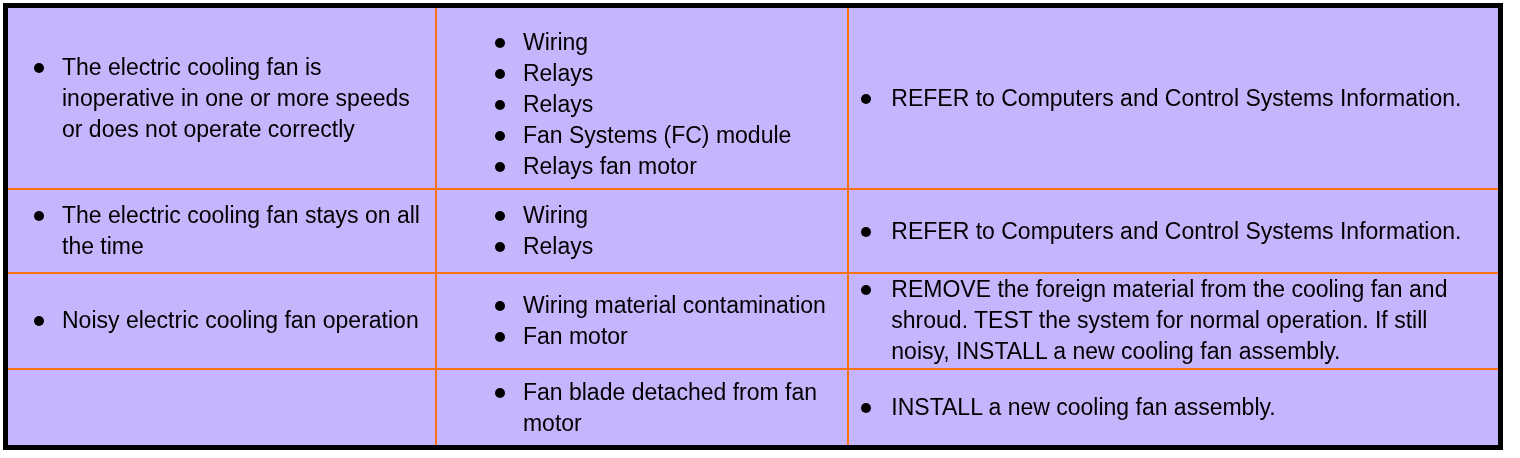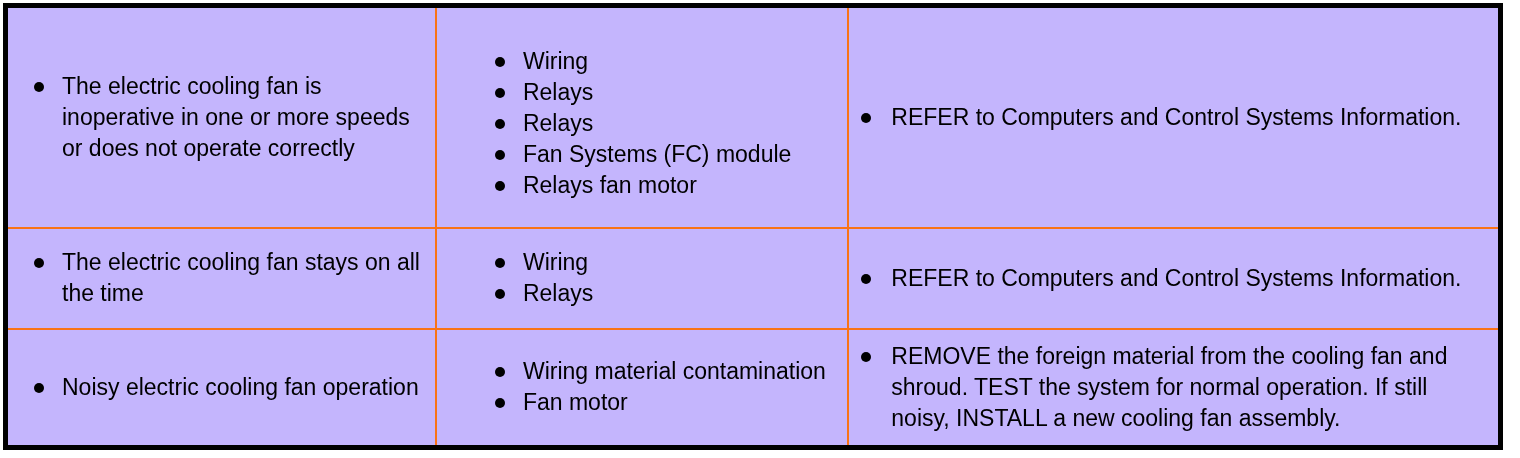--- a/index.html
+++ b/index.html
@@ -224,17 +224,42 @@
             <ul class="blist">
               <li>
                 <span class="bullet"></span>
                 <span class="btext">REMOVE the foreign material from the cooling fan and shroud. TEST the system for normal operation. If still noisy, INSTALL a new cooling fan assembly.</span>
               </li>
             </ul>
           </div>
         </td>
       </tr>
 
+      <tr class="row-4">
+        <td class="col-symptom cell-symptom va-middle empty-cell">
+          <div class="cell-inner"></div>
+        </td>
+        <td class="col-cause cell-cause va-middle">
+          <div class="cell-inner">
+            <ul class="blist">
+              <li>
+                <span class="bullet"></span>
+                <span class="btext">Fan blade detached from fan motor</span>
+              </li>
+            </ul>
+          </div>
+        </td>
+        <td class="col-action cell-action va-middle">
+          <div class="cell-inner">
+            <ul class="blist">
+              <li>
+                <span class="bullet"></span>
+                <span class="btext">INSTALL a new cooling fan assembly.</span>
+              </li>
+            </ul>
+          </div>
+        </td>
+      </tr>
 
     </tbody>
   </table>
 
 </div>
 
 </body></html>

